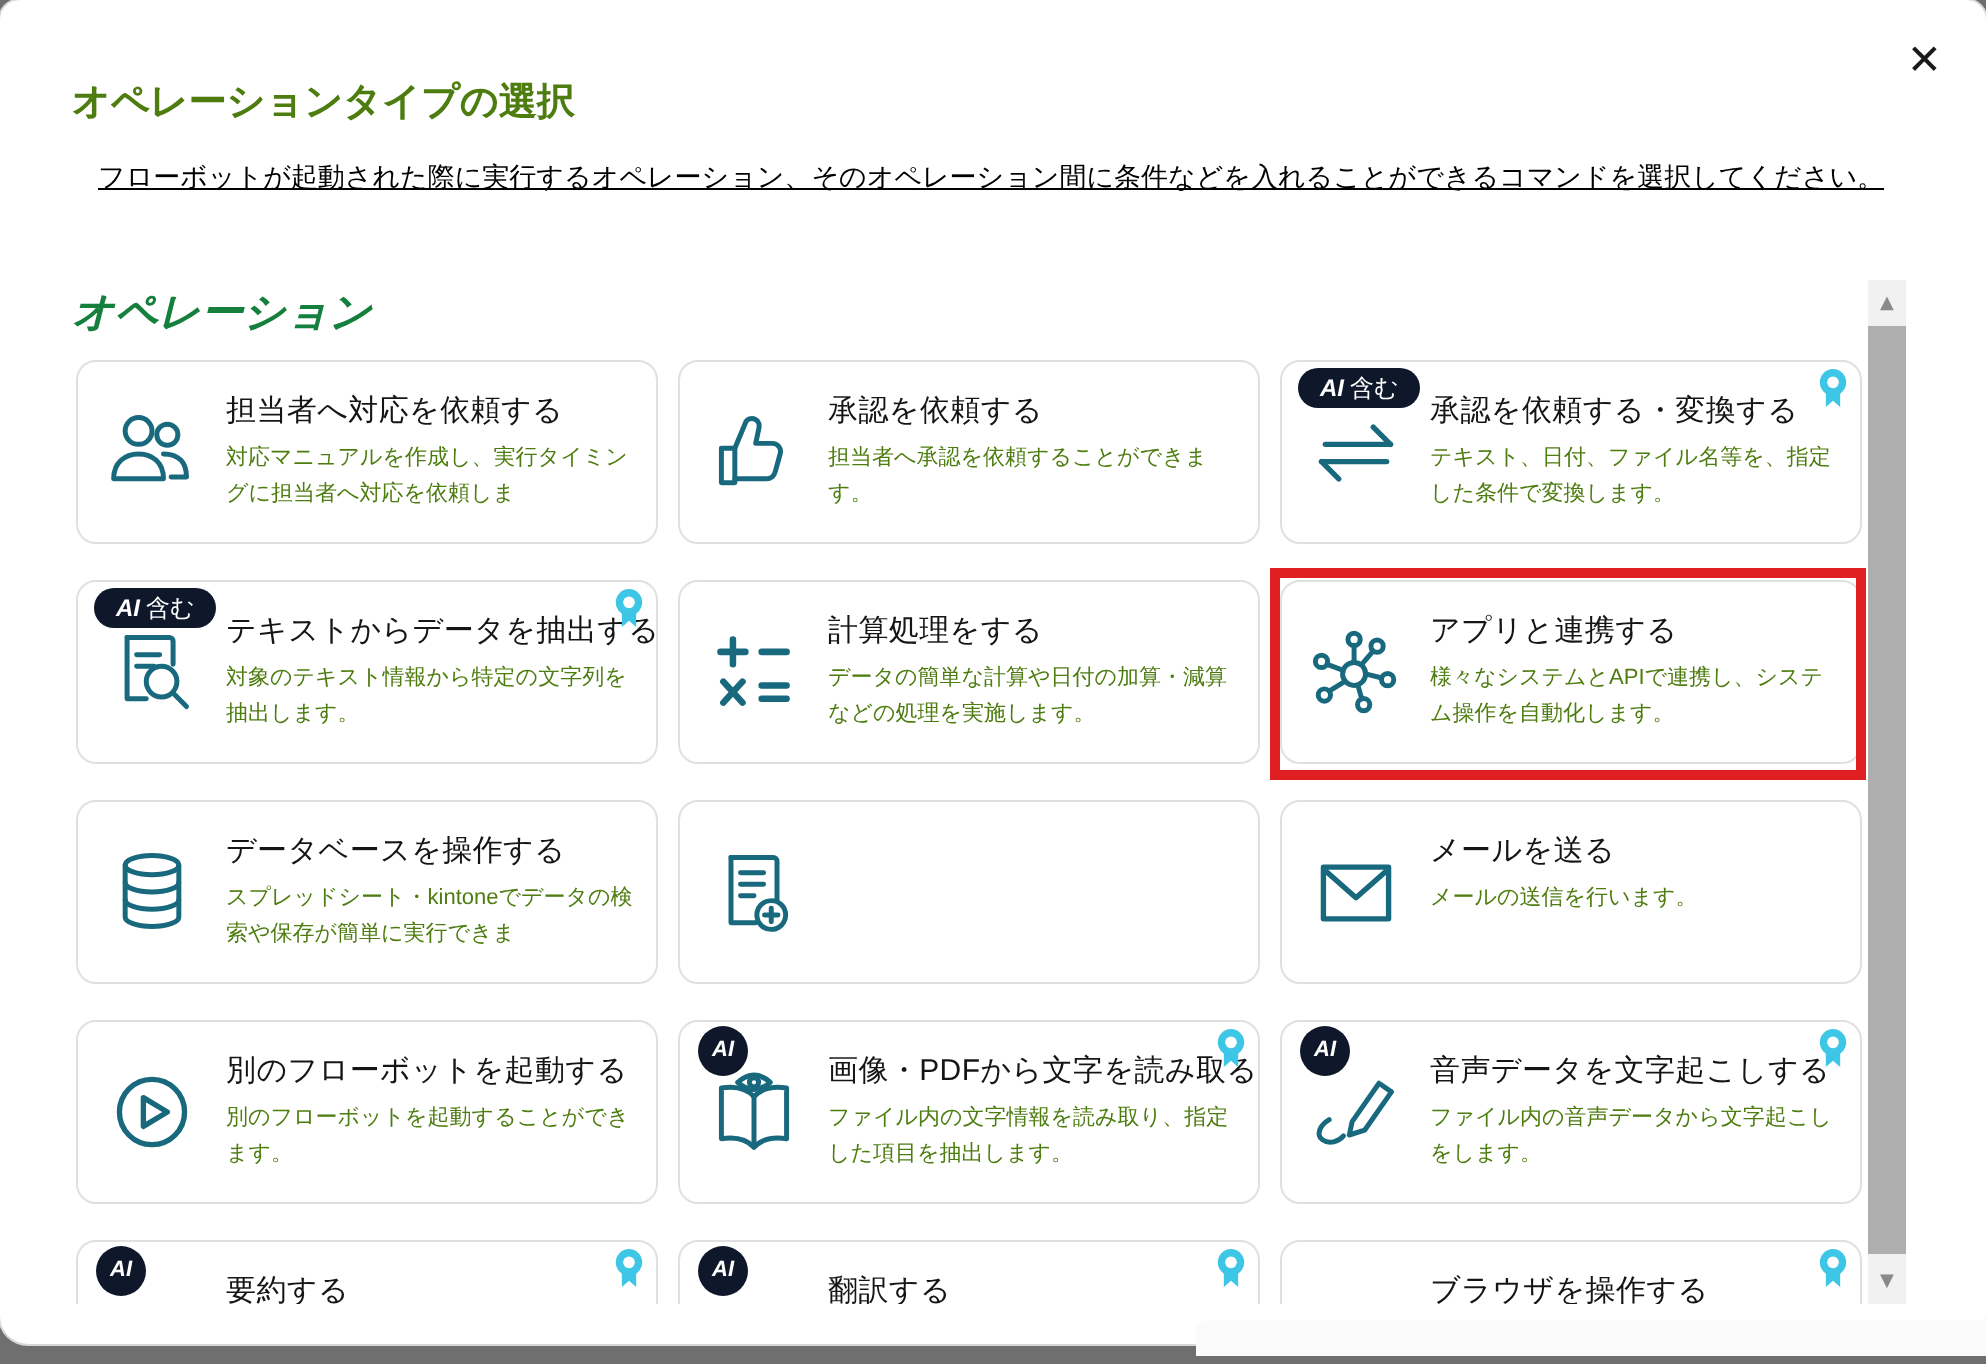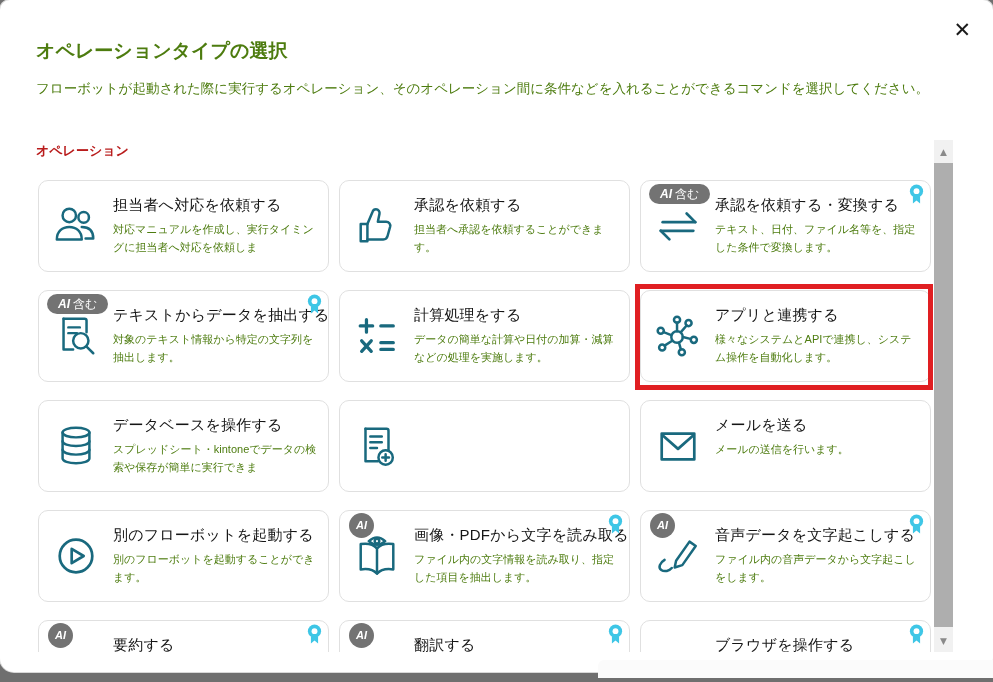--- a/index.html
+++ b/index.html
@@ -23,26 +23,26 @@
     position:absolute; top:16px; right:18px;
     font-size:21px; line-height:1; color:#1a1a1a;
     background:none; border:none; cursor:pointer; padding:4px;
     font-family:"DejaVu Sans",sans-serif;
   }
   .modal-title {
     position:absolute; left:36px; top:38px;
     font-size:19px; font-weight:700; color:#4d7c0f;
   }
   .modal-subtitle {
-    position:absolute; left:36px; top:80px; width:920px;
-    font-size:13.5px; color:#4d7c0f;
+    position:absolute; left:49px; top:80px; width:920px;
+    font-size:13.5px; color:#000000;text-decoration:underline;
   }
   .section-label {
     position:absolute; left:36px; top:142px;
-    font-size:13px; font-weight:700; color:#b91c1c;
+    font-size:21px; font-weight:700; color:#15803d;font-style:italic;
   }
   
   .grid-clip {
     position:absolute; left:38px; top:180px; width:895px; height:472px;
     overflow:hidden;
   }
   .grid {
     display:grid;
     grid-template-columns:291px 291px 291px;
     grid-auto-rows:92px;
@@ -74,21 +74,21 @@
   }
   .card-title {
     font-size:15px; font-weight:400; color:#151515; margin-bottom:6px;
     letter-spacing:.2px; white-space:nowrap;
   }
   .card-desc {
     font-size:11px; color:#4d7c0f; line-height:1.62; max-width:206px;
   }
   .ai-badge {
     position:absolute; z-index:3;
-    background:#737373; color:#fff;
+    background:#0f172a; color:#fff;
     font-size:12px; line-height:1;
     display:flex; align-items:center; justify-content:center;
   }
   .ai-badge b { font-weight:700; font-style:italic; margin-right:3px; }
   .ai-badge.pill {
     left:8px; top:3px; padding:4px 11px; border-radius:12px;
   }
   .ai-badge.circle {
     left:9px; top:2px; width:25px; height:25px; border-radius:50%;
     font-weight:700; font-style:italic; font-size:11px;

